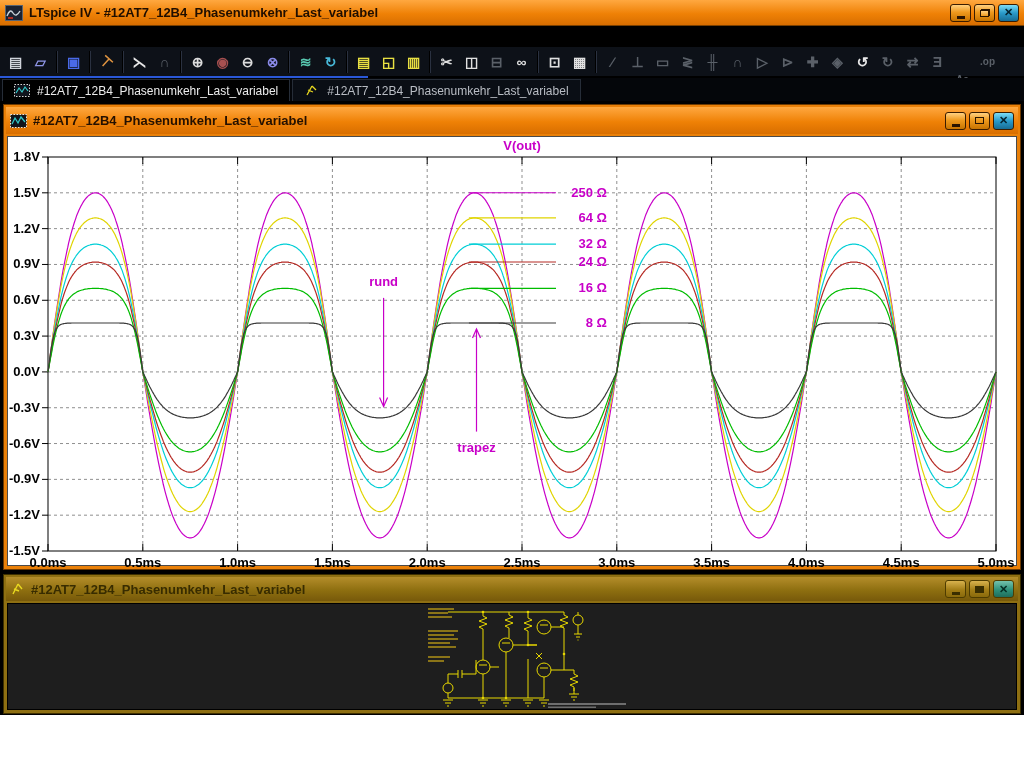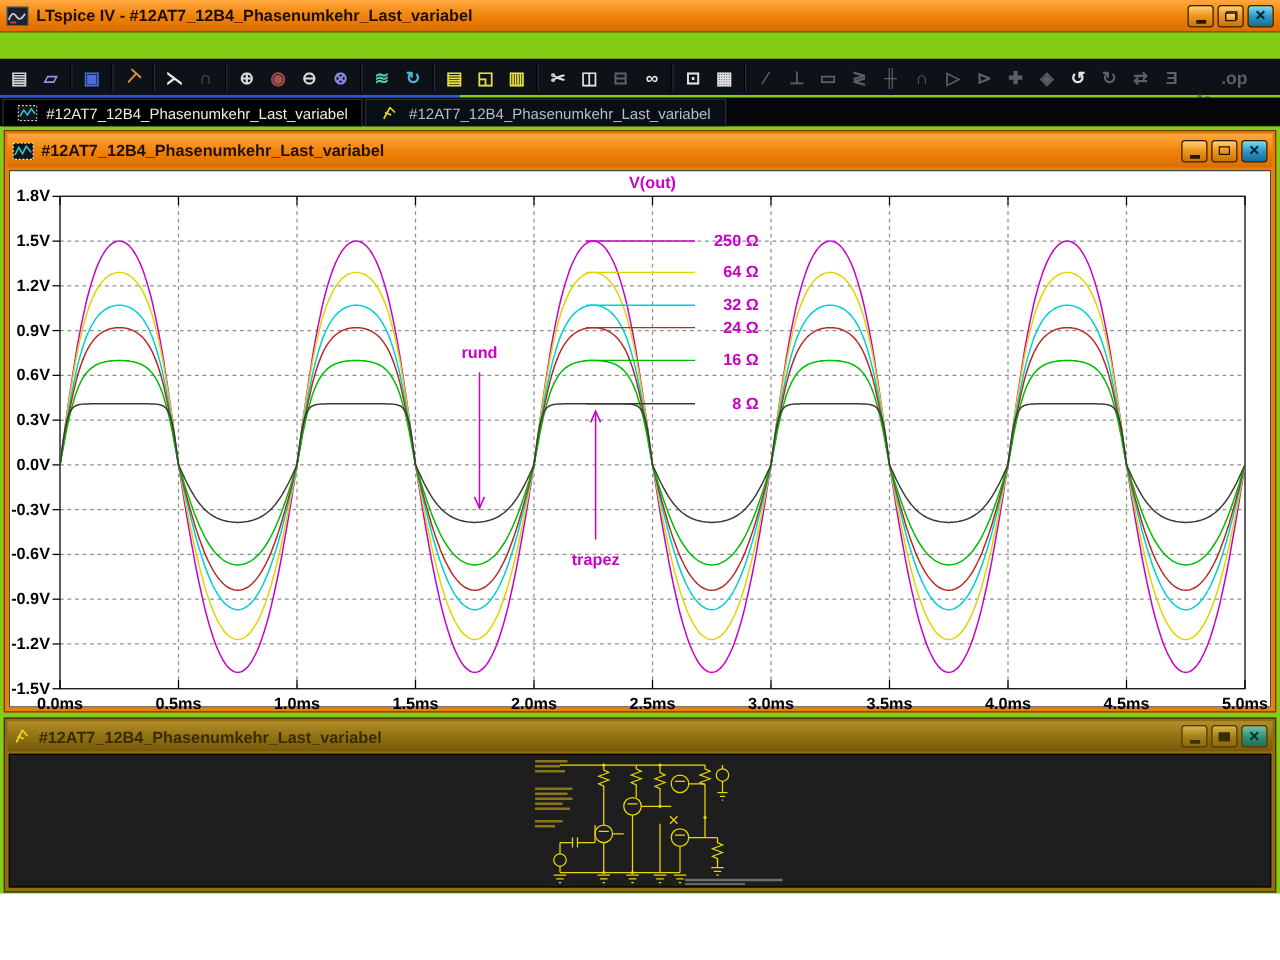--- a/index.html
+++ b/index.html
@@ -1,18 +1,18 @@
 <!DOCTYPE html>
 <html><head>
 <meta charset="utf-8">
 <style>
   html,body{margin:0;padding:0;background:#fff;}
   #screen{position:relative;width:1024px;height:768px;background:#fff;overflow:hidden;
           font-family:"Liberation Sans",sans-serif;}
-  .app{position:absolute;left:0;top:0;width:1024px;height:715px;background:#84cc16;}
+  .app{position:absolute;left:0;top:0;width:1024px;height:715px;background:#000000;}
 
   
   .titlebar{position:absolute;left:0;top:0;width:100%;height:26px;box-sizing:border-box;
     background:linear-gradient(#ffa840,#ef8106 55%,#d86e00);display:flex;align-items:center;
     padding:0 5px;border-bottom:1px solid #7a4000;}
   .titlebar .title{font-weight:bold;font-size:13px;color:#1f0e00;margin-left:6px;white-space:nowrap;}
   .winbtns{margin-left:auto;display:flex;gap:3px;}
   .wbtn{width:21px;height:18px;border:1px solid #3a1c00;border-radius:3px;display:flex;
     align-items:center;justify-content:center;font-size:11px;font-weight:bold;color:#2a1400;
     background:linear-gradient(#ffd080,#ef9a1e 45%,#c87400);box-sizing:border-box;cursor:default;}
@@ -212,21 +212,21 @@
         <span class="tbi">
           <i style="font-style: normal; color: rgb(90, 96, 104);">⇄</i>
         </span>
         <span class="tbi">
           <i style="font-style: normal; color: rgb(90, 96, 104);">Ǝ</i>
         </span>
         <span class="tbi">
           <i style="font-style: normal; color: rgb(90, 96, 104); font-size: 10px; margin-top: 36px;">Aa</i>
         </span>
         <span class="tbi">
-          <i style="font-style: normal; color: rgb(90, 96, 104); font-size: 14px;">.op</i>
+          <i style="font-style: normal; color: rgb(90, 96, 104); font-size: 10px;">.op</i>
         </span>
       </div>
     <div class="tab-indicator"></div>
 
     <div class="tabbar" id="tabbar">
         <div class="tab active">
           <svg width="16" height="13">
             <rect x="0.5" y="0.5" width="15" height="12" fill="#10141c" stroke="#d8d8d8" stroke-dasharray="1.5 1.5"></rect>
             <polyline points="2,9 5,4 8,8 11,3 14,7" fill="none" stroke="#32c8c8" stroke-width="1.2"></polyline>
           </svg>

